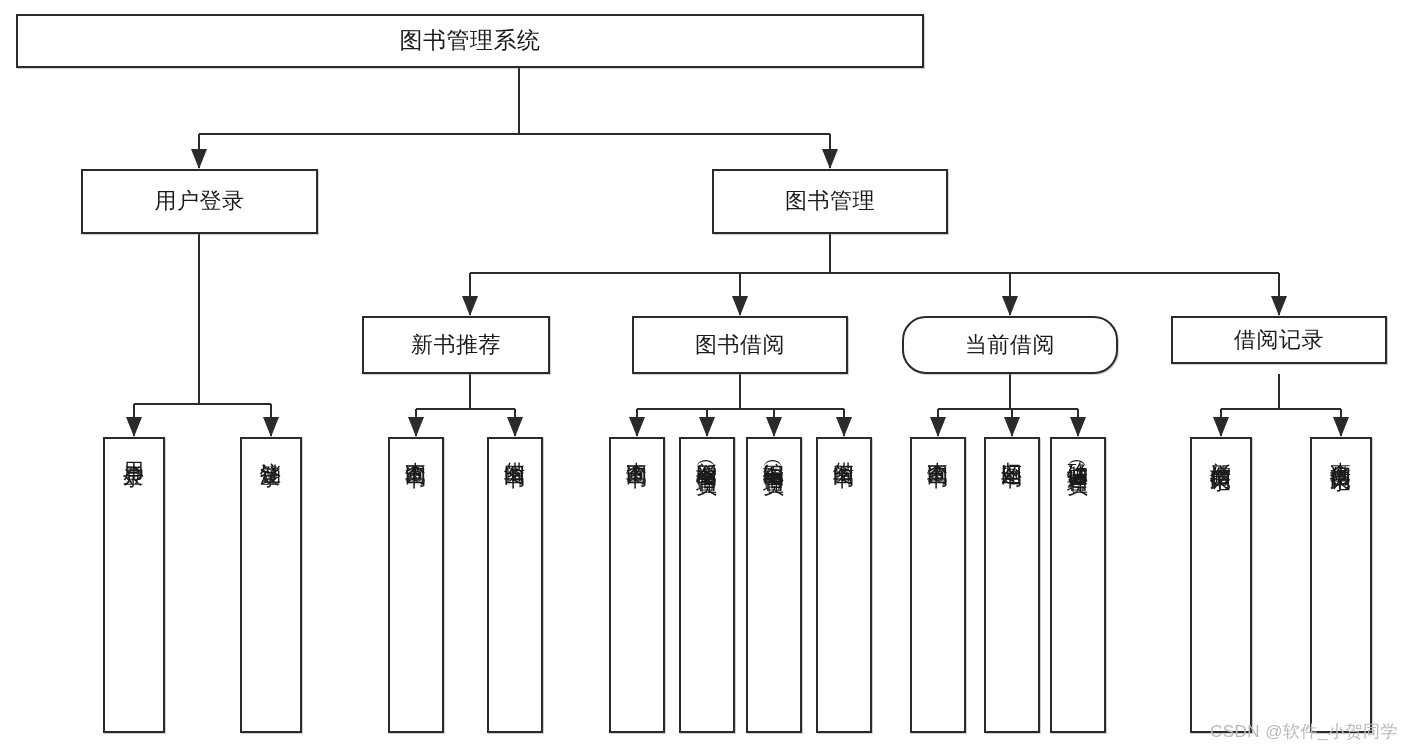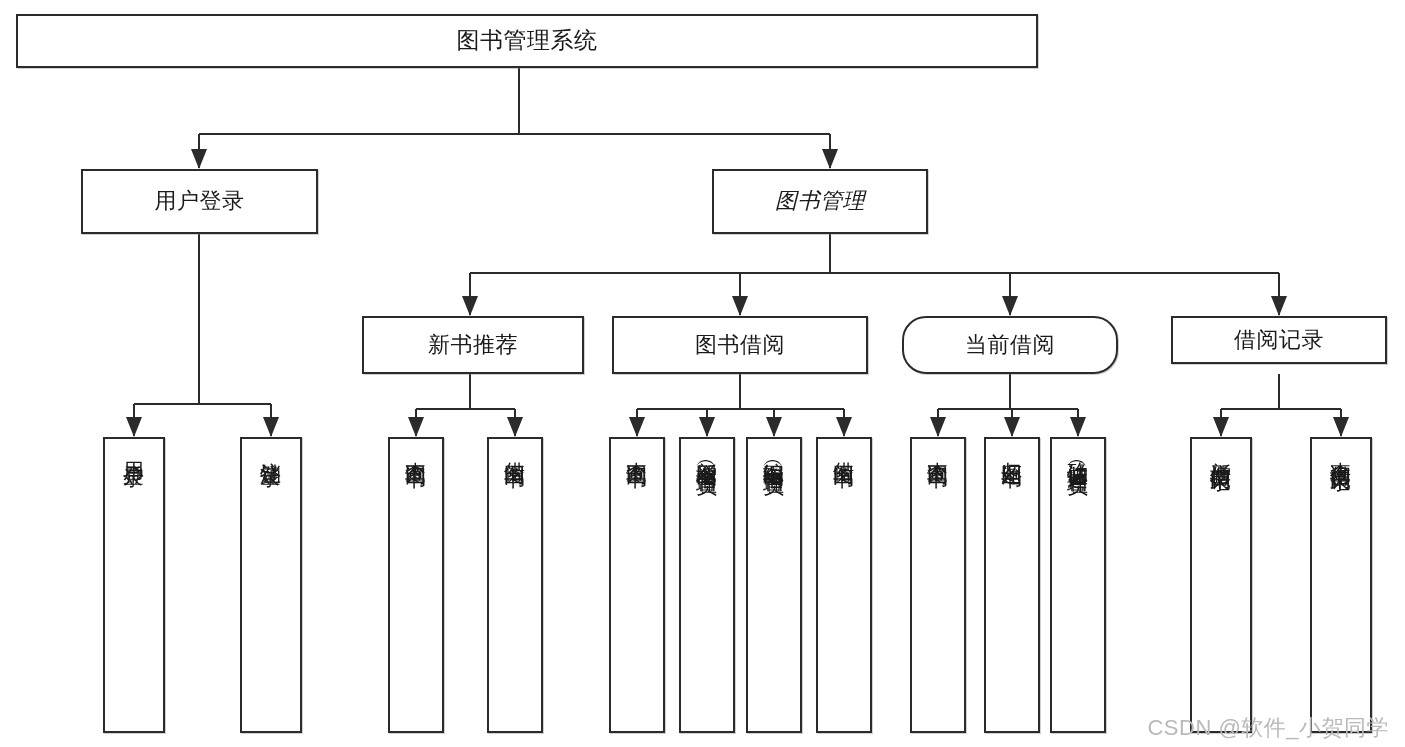--- a/index.html
+++ b/index.html
@@ -60,23 +60,23 @@
   .node.vert .label {
     writing-mode: vertical-rl;
     text-orientation: upright;
     font-size: 21px;
     line-height: 1.0;
     letter-spacing: 2px;
     white-space: nowrap;
   }
   .watermark {
     position: absolute;
-    right: 16px;
+    right: 7px;
     bottom: 4px;
-    font-size: 22px;
+    font-size: 17px;
     color: #b9b9b9;
     letter-spacing: 0.5px;
     white-space: nowrap;
   }
 </style>
 </head>
 <body>
 
 <div id="canvas">
 
@@ -129,33 +129,33 @@
       <path d="M 1070 417 L 1086 417 L 1078 437 Z" fill="#2b2b2b"></path>
       <line x1="1279" y1="374" x2="1279" y2="409" stroke="#2b2b2b" stroke-width="2.4" shape-rendering="crispEdges"></line>
       <line x1="1221" y1="409" x2="1341" y2="409" stroke="#2b2b2b" stroke-width="2.4" shape-rendering="crispEdges"></line>
       <line x1="1221" y1="409" x2="1221" y2="436" stroke="#2b2b2b" stroke-width="2.4" shape-rendering="crispEdges"></line>
       <path d="M 1213 417 L 1229 417 L 1221 437 Z" fill="#2b2b2b"></path>
       <line x1="1341" y1="409" x2="1341" y2="436" stroke="#2b2b2b" stroke-width="2.4" shape-rendering="crispEdges"></line>
       <path d="M 1333 417 L 1349 417 L 1341 437 Z" fill="#2b2b2b"></path>
     </svg>
 
   <div id="nodes-layer">
-      <div class="node horiz root" style="left: 16px; top: 14px; width: 1022px; height: 54px;">
+      <div class="node horiz root" style="left: 16px; top: 14px; width: 908px; height: 54px;">
         <span class="label">图书管理系统</span>
       </div>
       <div class="node horiz" style="left: 81px; top: 169px; width: 237px; height: 65px;">
         <span class="label">用户登录</span>
       </div>
-      <div class="node horiz" style="left: 712px; top: 169px; width: 216px; height: 65px; font-style: italic;">
+      <div class="node horiz" style="left: 712px; top: 169px; width: 236px; height: 65px;">
         <span class="label">图书管理</span>
       </div>
-      <div class="node horiz" style="left: 362px; top: 316px; width: 222px; height: 58px;">
+      <div class="node horiz" style="left: 362px; top: 316px; width: 188px; height: 58px;">
         <span class="label">新书推荐</span>
       </div>
-      <div class="node horiz" style="left: 612px; top: 316px; width: 256px; height: 58px;">
+      <div class="node horiz" style="left: 632px; top: 316px; width: 216px; height: 58px;">
         <span class="label">图书借阅</span>
       </div>
       <div class="node horiz" style="left: 902px; top: 316px; width: 216px; height: 58px; border-radius: 24px;">
         <span class="label">当前借阅</span>
       </div>
       <div class="node horiz" style="left: 1171px; top: 316px; width: 216px; height: 48px;">
         <span class="label">借阅记录</span>
       </div>
       <div class="node vert" style="left: 103px; top: 437px; width: 62px; height: 296px;">
         <span class="label">用户登录</span>

